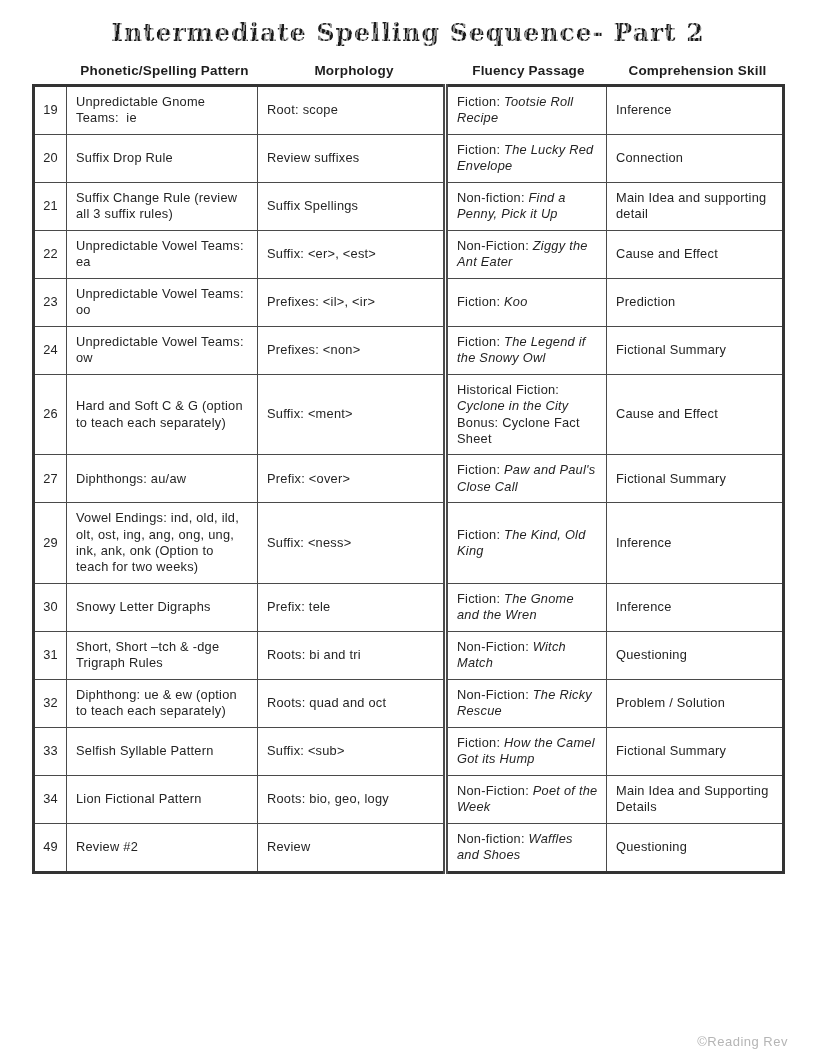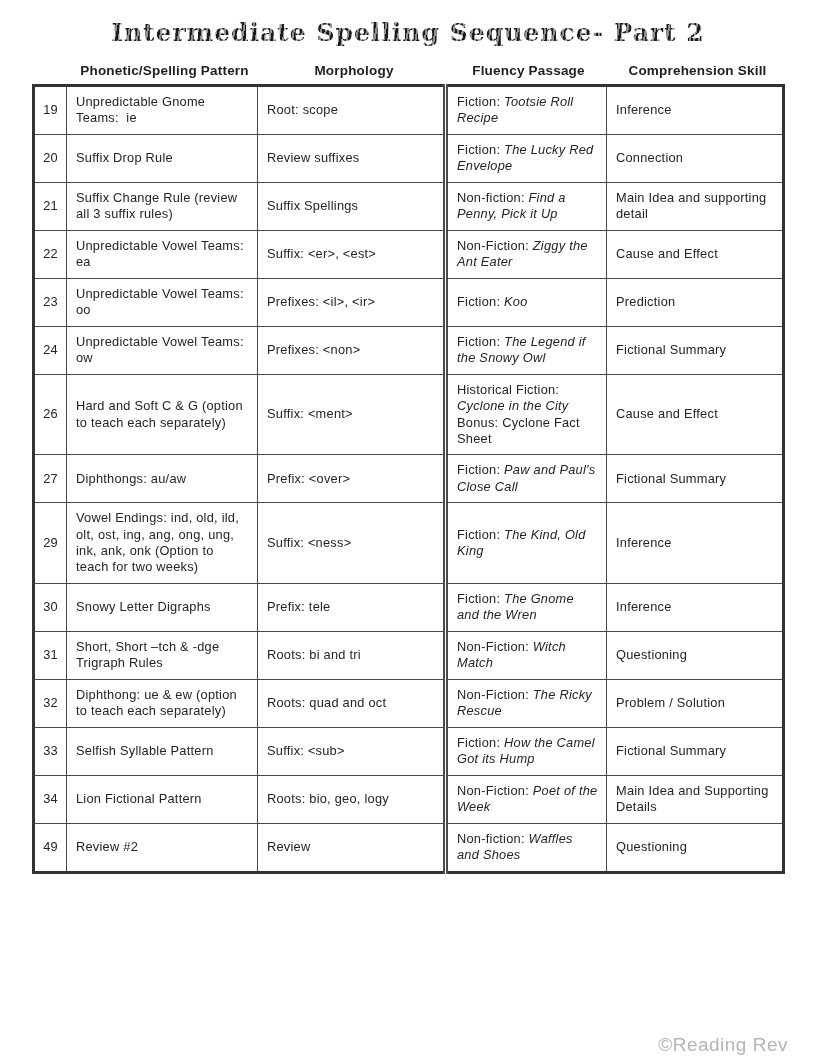--- a/index.html
+++ b/index.html
@@ -69,21 +69,21 @@
   tr { height:48px; }
   td.num { text-align:center; padding:7px 2px; }
   td.pattern { white-space:pre-wrap; }
   td.fluency { border-left:5px double #4a4a4a; }
   .it { font-style:italic; }
 
   .watermark {
     position:absolute;
     right:28px;
     top:1034px;
-    font-size:19px;
+    font-size:13px;
     letter-spacing:0.5px;
     color:#b5b5b5;
   }
 </style>
 </head>
 <body>
 
 <div class="page">
 
   <h1 class="title">Intermediate Spelling Sequence- Part 2</h1>

